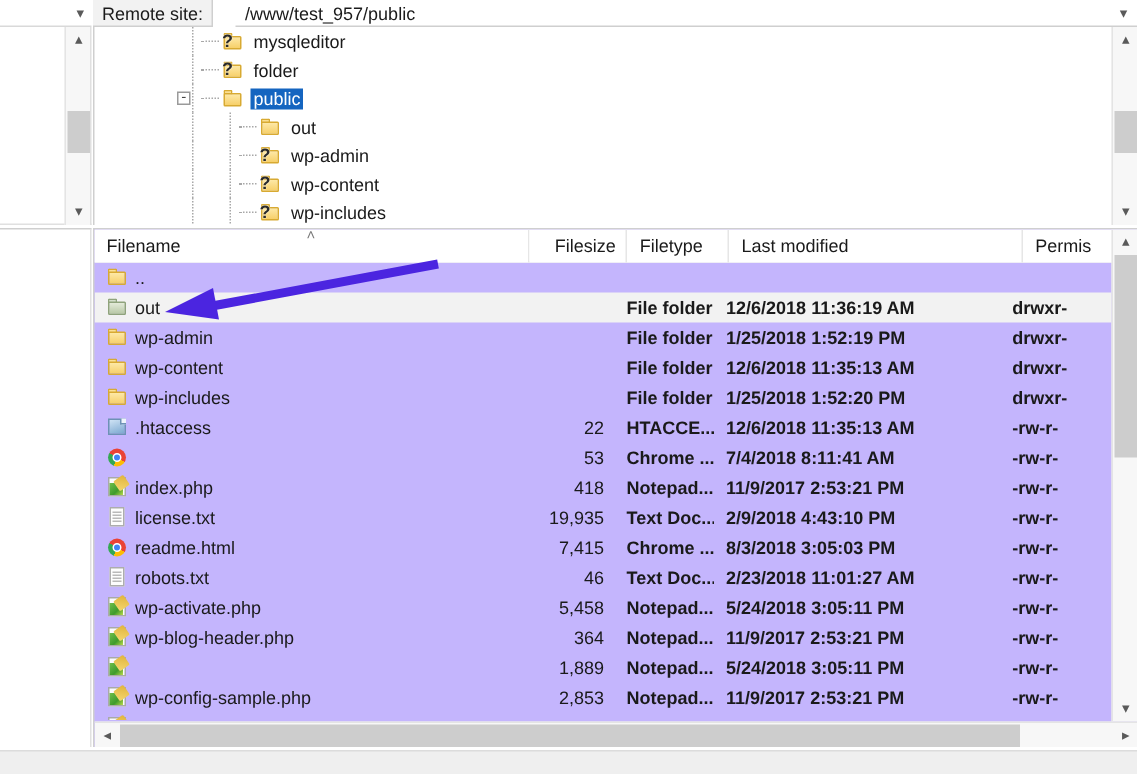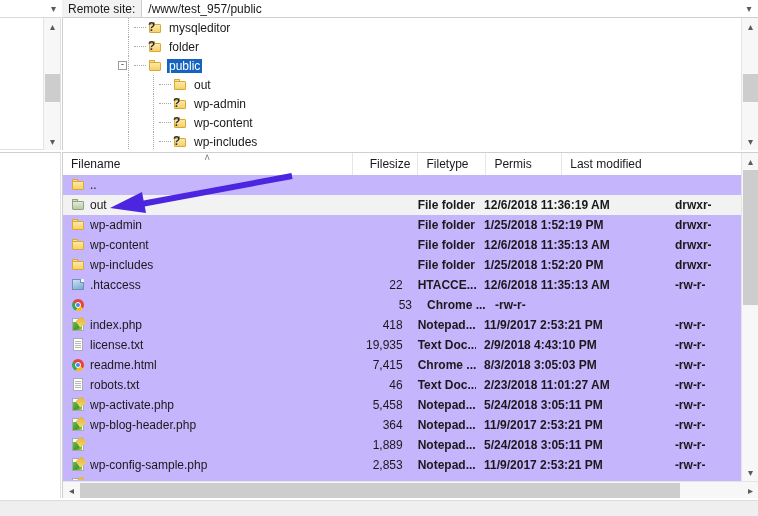--- a/index.html
+++ b/index.html
@@ -69,21 +69,21 @@
     background:#fff; display:flex; align-items:stretch;
   }
   #remote-path-label {
     display:flex; align-items:center; padding:0 6px;
     background:#f2f2f2; border:1px solid #cfcfcf; border-left:none; border-top:none;
     font-size:12px; color:#1a1a1a; white-space:nowrap;
   }
   #remote-path-input {
     flex:1; display:flex; align-items:center; padding:0 6px;
     background:#fff; border:1px solid #cfcfcf; border-left:none; border-top:none; border-right:none;
-    font-size:12px; color:#1a1a1a; white-space:nowrap; overflow:hidden;
+    font-size:12px; color:#1a1a1a; white-space:nowrap; overflow:hidden;margin-left:15px;
   }
   #remote-path-chevron {
     width:18px; display:flex; align-items:center; justify-content:center;
     color:#5a5a5a; font-size:10px; border-bottom:1px solid #cfcfcf;
   }
 
   
   #remote-tree-panel {
     position:absolute; left:62px; top:18px; width:696px; height:132px;
     background:#fff; border-left:1px solid #cfcfcf;
@@ -334,25 +334,25 @@
         <div class="col-head" style="width: 290px;">
           <span>Filename</span>
           <span class="sort-caret">˄</span>
         </div>
         <div class="col-head right" style="width: 66px;">
           <span>Filesize</span>
         </div>
         <div class="col-head" style="width: 68px;">
           <span>Filetype</span>
         </div>
+        <div class="col-head" style="width: 196px;">
+          <span>Last modified</span>
+        </div>
         <div class="col-head" style="width: 76px;">
           <span>Permis</span>
-        </div>
-        <div class="col-head" style="width: 196px;">
-          <span>Last modified</span>
         </div>
       </div>
     <div id="file-rows">
         <div class="file-row">
           <div class="cell name" style="width: 290px;">
             <span class="fld">
               <span class="tab"></span>
               <span class="body"></span>
             </span>
             <span class="fname">..</span>
@@ -429,20 +429,21 @@
         </div>
         <div class="file-row">
           <div class="cell name" style="width: 290px;">
             <span class="ficon chrome">
               <span class="ring"></span>
               <span class="hub"></span>
             </span>
           </div>
           <div class="cell right" style="width: 66px;">53</div>
           <div class="cell left" style="width: 68px;">Chrome ...</div>
+          <div class="cell left" style="width: 196px;">7/4/2018 8:11:41 AM</div>
           <div class="cell left" style="width: 76px;">-rw-r-</div>
         </div>
         <div class="file-row">
           <div class="cell name" style="width: 290px;">
             <span class="ficon php">
               <span class="page"></span>
               <span class="glyph"></span>
               <span class="pen"></span>
             </span>
             <span class="fname">index.php</span>

